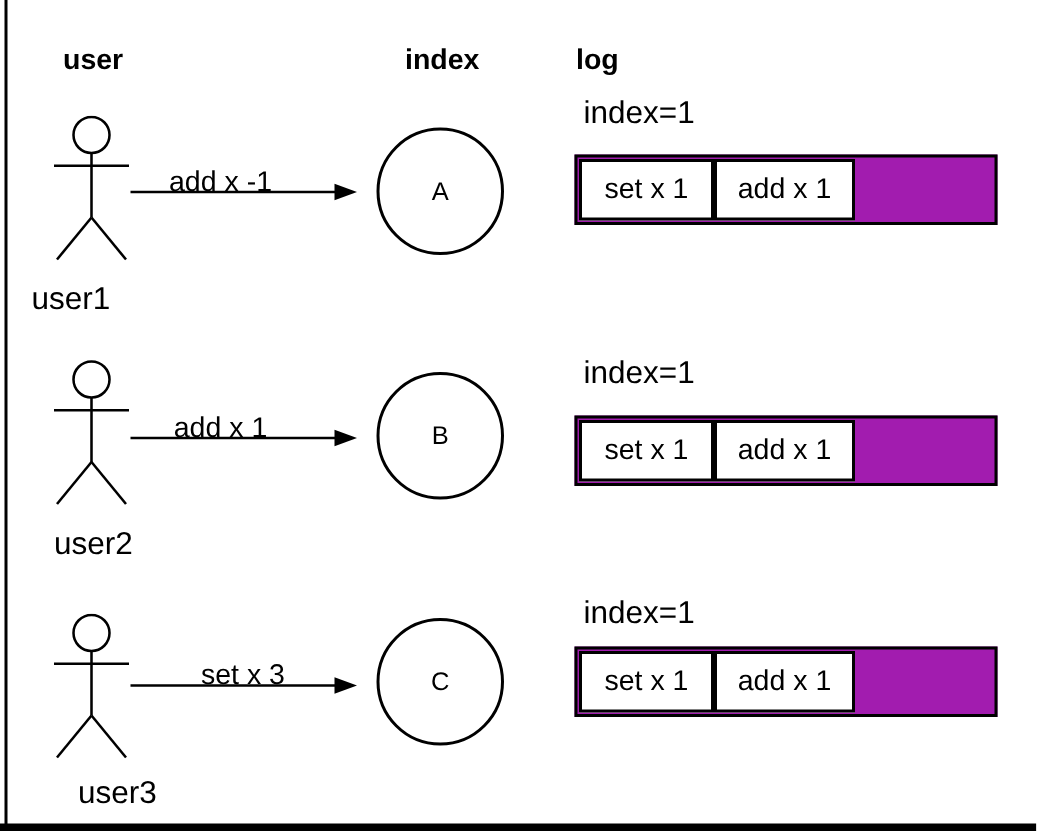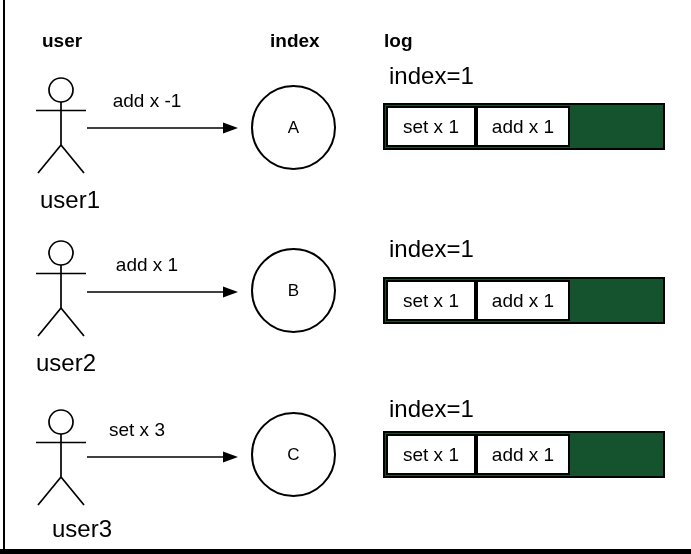--- a/index.html
+++ b/index.html
@@ -2,35 +2,35 @@
 <html><head>
 <meta charset="utf-8">
 <style>
   html,body { margin:0; padding:0; background:#ffffff; }
   #canvas {
     position:relative; width:691px; height:554px; background:#ffffff;
     font-family:"Liberation Sans","DejaVu Sans",sans-serif; color:#000000;
     overflow:hidden;
   }
   .hdr { position:absolute; top:30px; font-weight:bold; font-size:19px; line-height:22px; white-space:nowrap; }
-  .lbl { position:absolute; font-size:24px; line-height:22px; white-space:nowrap; }
-  .cmd { position:absolute; width:120px; text-align:center; font-size:19px; line-height:22px; white-space:nowrap; }
+  .lbl { position:absolute; font-size:21px; line-height:22px; white-space:nowrap; }
+  .cmd { position:absolute; width:120px; text-align:center; font-size:19px; line-height:22px; white-space:nowrap;margin-top:21px; }
   .actor { position:absolute; width:56px; height:98px; }
   .actor circle, .actor line { stroke:#000000; stroke-width:1.7; fill:none; }
   .arrow { position:absolute; width:154px; height:18px; }
   .arrow line { stroke:#000000; stroke-width:1.7; }
   .arrow polygon { fill:#000000; }
   .node {
     position:absolute; width:85px; height:85px; box-sizing:border-box;
     border:2px solid #000000; border-radius:50%;
     display:flex; align-items:center; justify-content:center; font-size:17px;
   }
   .logtable {
     position:absolute; width:282px; height:47px; box-sizing:border-box;
-    border:2px solid #000000; background:#14532d;
+    border:2px solid #000000; background:#a21caf;
   }
   .logcell {
     position:absolute; top:1px; height:41px; box-sizing:border-box;
     border:2px solid #000000; background:#ffffff;
     display:flex; align-items:center; justify-content:center;
     font-size:19px; white-space:nowrap;
   }
   .logcell-empty {
     position:absolute; top:1px; left:185px; width:94px; height:41px;
     display:flex; align-items:center; justify-content:center; font-size:19px;
@@ -51,21 +51,21 @@
   <div class="hdr" style="left:384px">log</div>
 
   <div>
     <svg class="actor" style="left:33px; top:77px" viewBox="0 0 56 98">
       <circle cx="28" cy="13" r="12"></circle>
       <line x1="28" y1="25" x2="28" y2="68"></line>
       <line x1="3" y1="33.5" x2="53" y2="33.5"></line>
       <line x1="28" y1="68" x2="5" y2="96"></line>
       <line x1="28" y1="68" x2="51" y2="96"></line>
     </svg>
-    <div class="lbl" style="left:40px; top:189px">user1</div>
+    <div class="lbl" style="left:21px; top:189px">user1</div>
     <div class="cmd" style="left:87px; top:90px">add x -1</div>
     <svg class="arrow" style="left:86px; top:119px" viewBox="0 0 154 18">
       <line x1="1" y1="9" x2="138" y2="9"></line>
       <polygon points="137,3.5 152,9 137,14.5"></polygon>
     </svg>
     <div class="node" style="left:251px; top:85px">
       <span>A</span>
     </div>
     <div class="lbl" style="left:389px; top:65px">index=1</div>
     <div class="logtable" style="left:383px; top:103px">
@@ -102,21 +102,21 @@
 
   <div>
     <svg class="actor" style="left:33px; top:409px" viewBox="0 0 56 98">
       <circle cx="28" cy="13" r="12"></circle>
       <line x1="28" y1="25" x2="28" y2="68"></line>
       <line x1="3" y1="33.5" x2="53" y2="33.5"></line>
       <line x1="28" y1="68" x2="5" y2="96"></line>
       <line x1="28" y1="68" x2="51" y2="96"></line>
     </svg>
     <div class="lbl" style="left:52px; top:518px">user3</div>
-    <div class="cmd" style="left:77px; top:419px">set x 3</div>
+    <div class="cmd" style="left:102px; top:419px">set x 3</div>
     <svg class="arrow" style="left:86px; top:448px" viewBox="0 0 154 18">
       <line x1="1" y1="9" x2="138" y2="9"></line>
       <polygon points="137,3.5 152,9 137,14.5"></polygon>
     </svg>
     <div class="node" style="left:251px; top:412px">
       <span>C</span>
     </div>
     <div class="lbl" style="left:389px; top:398px">index=1</div>
     <div class="logtable" style="left:383px; top:431px">
       <div class="logcell" style="left:1px; width:90px">set x 1</div>

